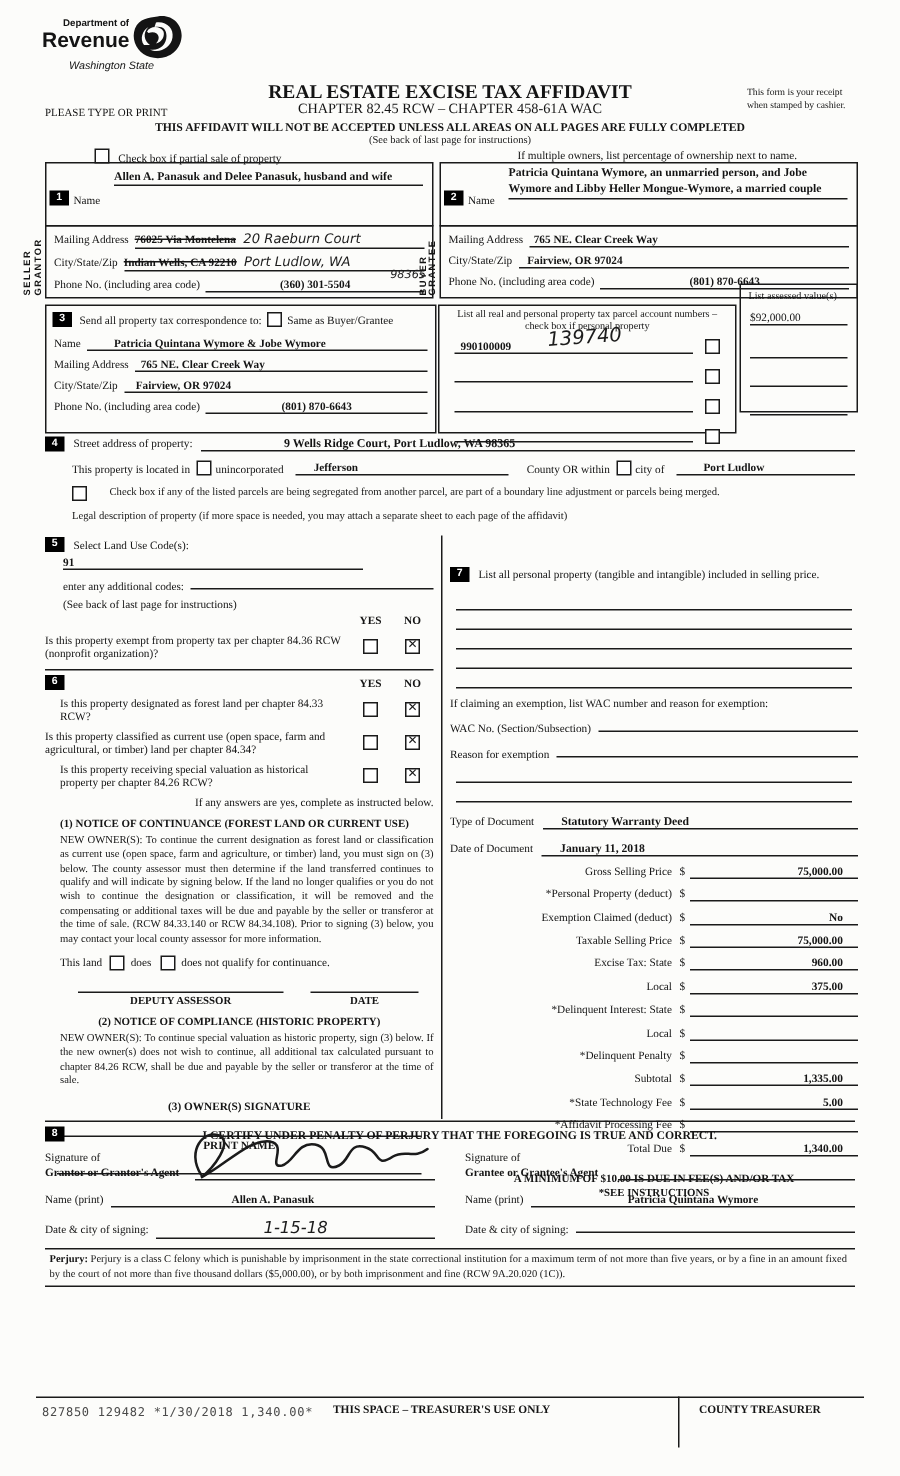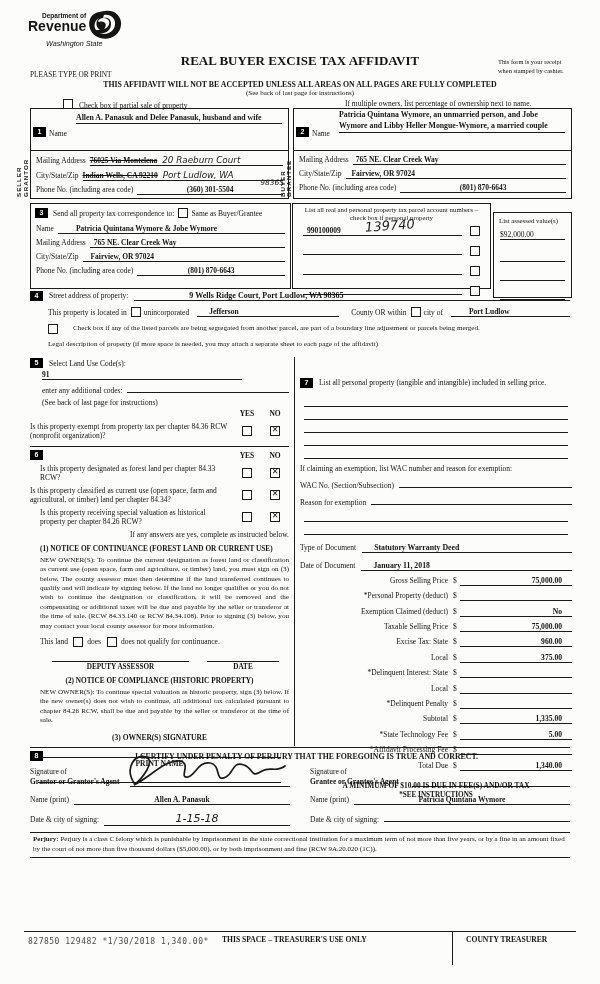--- a/index.html
+++ b/index.html
@@ -51,21 +51,22 @@
       <svg width="34" height="30" viewBox="0 0 34 30" style="margin-left:2px;margin-top:-2px;">
         <path d="M17 1 C27 -1 34 7 33 15 C32 25 22 31 12 28 C4 26 -1 17 2 9 C5 2 11 2 17 1 Z" fill="#141414"></path>
         <path d="M16 5 C23 4 28 9 27 15 C26 22 18 26 12 23 C18 24 23 20 23 14 C23 9 20 7 15 8 Z" fill="#fcfcfa"></path>
         <path d="M10 11 C12 7 19 7 21 11 C22 14 20 18 16 19 C20 15 17 10 11 12 Z" fill="#fcfcfa"></path>
         <path d="M8 20 C5 16 7 10 11 8 C7 12 8 17 12 20 Z" fill="#fcfcfa"></path>
       </svg>
     </div>
     <div class="sans" style="font-size:7.2px;font-style:italic;margin-left:18px;margin-top:-1px;">Washington State</div>
   </div>
 
-  <div class="abs b ctr" style="left:0;width:600px;top:53px;font-size:13px;">REAL BUYER EXCISE TAX AFFIDAVIT</div>
+  <div class="abs b ctr" style="left:0;width:600px;top:53px;font-size:13px;">REAL ESTATE EXCISE TAX AFFIDAVIT</div>
+  <div class="abs ctr" style="left:0;width:600px;top:68px;font-size:9.5px;">CHAPTER 82.45 RCW – CHAPTER 458-61A WAC</div>
   <div class="abs" style="left:30px;top:70px;font-size:7.3px;">PLEASE TYPE OR PRINT</div>
   <div class="abs" style="left:498px;top:58px;width:84px;font-size:6.4px;line-height:1.35;">
     <div>This form is your receipt</div>
     <div>when stamped by cashier.</div>
   </div>
   <div class="abs b ctr" style="left:0;width:600px;top:80px;font-size:7.8px;">THIS AFFIDAVIT WILL NOT BE ACCEPTED UNLESS ALL AREAS ON ALL PAGES ARE FULLY COMPLETED</div>
   <div class="abs ctr" style="left:0;width:600px;top:89px;font-size:7px;">(See back of last page for instructions)</div>
 
   <div class="abs" style="left:63px;top:99px;">
     <span class="cb"></span>
@@ -167,21 +168,21 @@
     <div style="display:flex;align-items:center;margin:10px 10px 0;">
       <span class="uv" style="flex:1;height:8px;"></span>
       <span class="cb" style="margin-left:8px;"></span>
     </div>
     <div style="display:flex;align-items:center;margin:10px 10px 0;">
       <span class="uv" style="flex:1;height:8px;"></span>
       <span class="cb" style="margin-left:8px;"></span>
     </div>
   </div>
 
-  <div class="abs box" style="left:493px;top:212px;width:77px;height:84px;">
+  <div class="abs box" style="left:493px;top:189px;width:77px;height:84px;">
     <div style="font-size:6.8px;margin:4px 5px 0;">List assessed value(s)</div>
     <div class="uv" style="margin:6px 6px 0;">$92,000.00</div>
     <div class="uv" style="margin:13px 6px 0;height:8px;"></div>
     <div class="uv" style="margin:10px 6px 0;height:8px;"></div>
     <div class="uv" style="margin:10px 6px 0;height:8px;"></div>
   </div>
 
   <div class="abs" style="left:30px;top:291px;width:540px;">
     <div style="display:flex;align-items:baseline;">
       <span class="numbox" style="align-self:center;">4</span>

